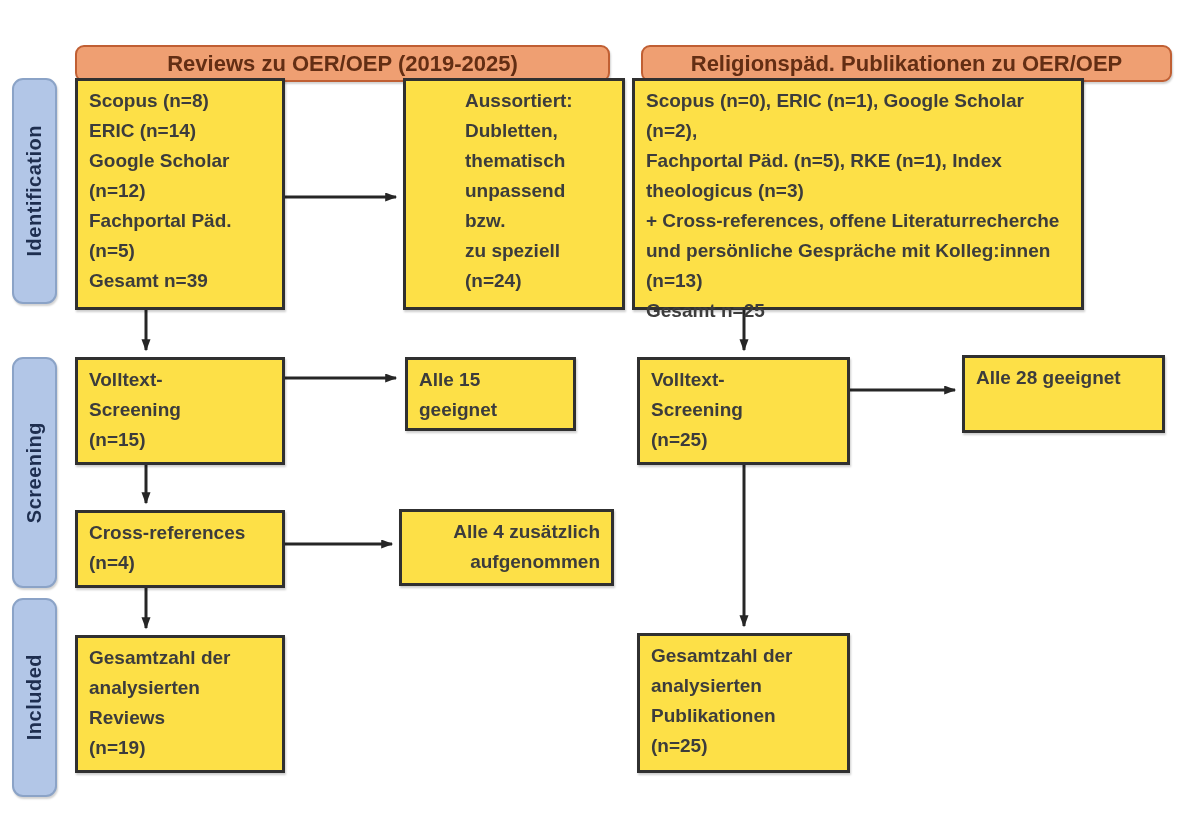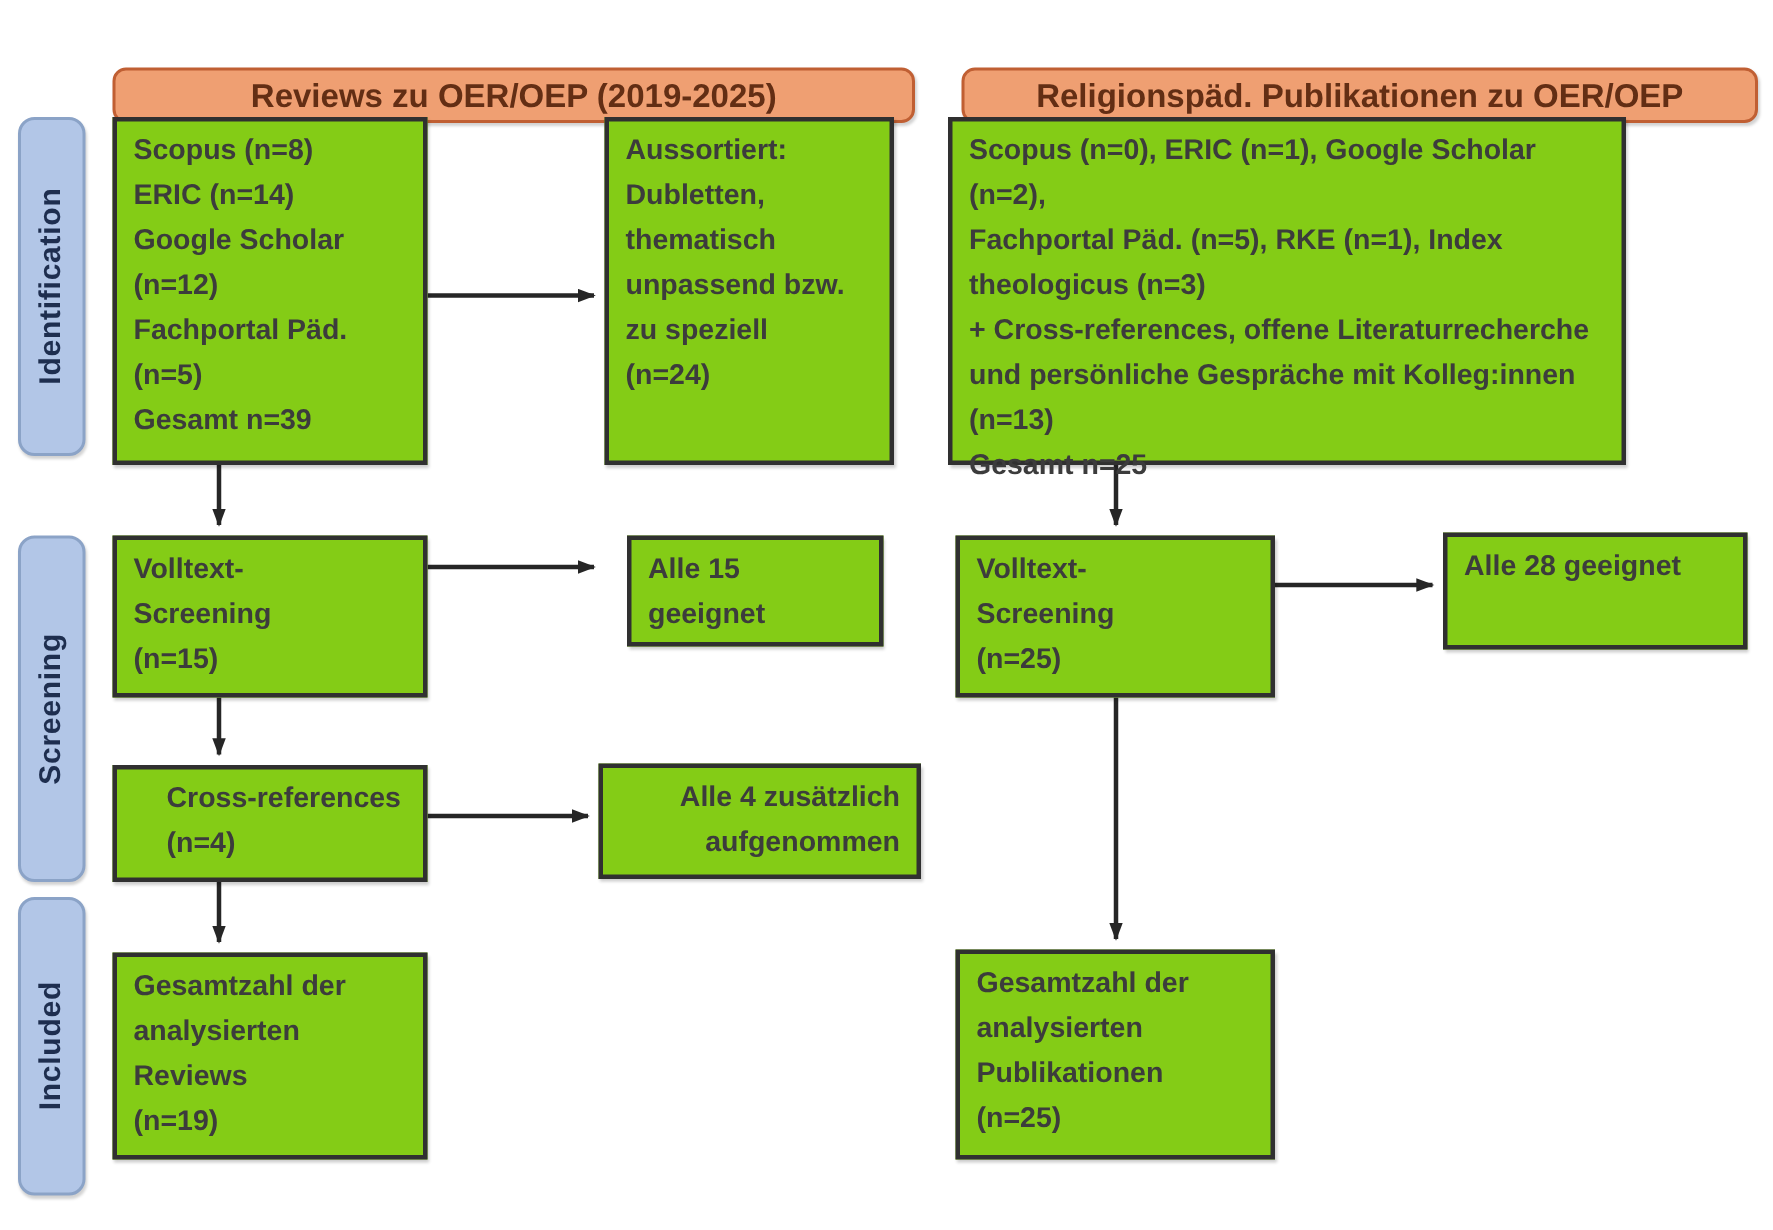--- a/index.html
+++ b/index.html
@@ -44,21 +44,21 @@
     transform: rotate(180deg);
     color: var(--phase-text, #1E2E4F);
     font-size: 20px;
     font-weight: 700;
     letter-spacing: 0.5px;
     white-space: nowrap;
   }
   .fbox {
     position: absolute;
     box-sizing: border-box;
-    background: #84cc16;
+    background: #fde047;
     border: 3px solid var(--box-border, #303030);
     box-shadow: 1px 2px 2px rgba(0,0,0,0.20);
   }
   .fbox .txt {
     display: block;
     padding: 5px 11px 0 11px;
     color: var(--box-text, #3C3C3C);
     font-size: 19px;
     font-weight: 700;
     line-height: 30px;
@@ -110,37 +110,37 @@
 
   <div class="fbox" style="left:75px; top:78px; width:210px; height:232px;">
     <span class="txt">Scopus (n=8)
 ERIC (n=14)
 Google Scholar
 (n=12)
 Fachportal Päd.
 (n=5)
 Gesamt n=39</span>
   </div>
-  <div class="fbox" style="left:403px; top:78px; width:193px; height:232px;">
+  <div class="fbox" style="left:403px; top:78px; width:222px; height:232px;padding-left:48px;">
     <span class="txt">Aussortiert:
 Dubletten,
 thematisch
 unpassend bzw.
 zu speziell
 (n=24)</span>
   </div>
   <div class="fbox" style="left:75px; top:357px; width:210px; height:108px;">
     <span class="txt">Volltext-
 Screening
 (n=15)</span>
   </div>
-  <div class="fbox" style="left:418px; top:357px; width:171px; height:74px;">
+  <div class="fbox" style="left:405px; top:357px; width:171px; height:74px;">
     <span class="txt">Alle 15 geeignet</span>
   </div>
-  <div class="fbox" style="left:75px; top:510px; width:210px; height:78px;padding-left:22px;">
+  <div class="fbox" style="left:75px; top:510px; width:210px; height:78px;">
     <span class="txt">Cross-references
 (n=4)</span>
   </div>
   <div class="fbox" style="left:399px; top:509px; width:215px; height:77px;text-align:right;">
     <span class="txt">Alle 4 zusätzlich
 aufgenommen</span>
   </div>
   <div class="fbox" style="left:75px; top:635px; width:210px; height:138px;">
     <span class="txt">Gesamtzahl der
 analysierten

